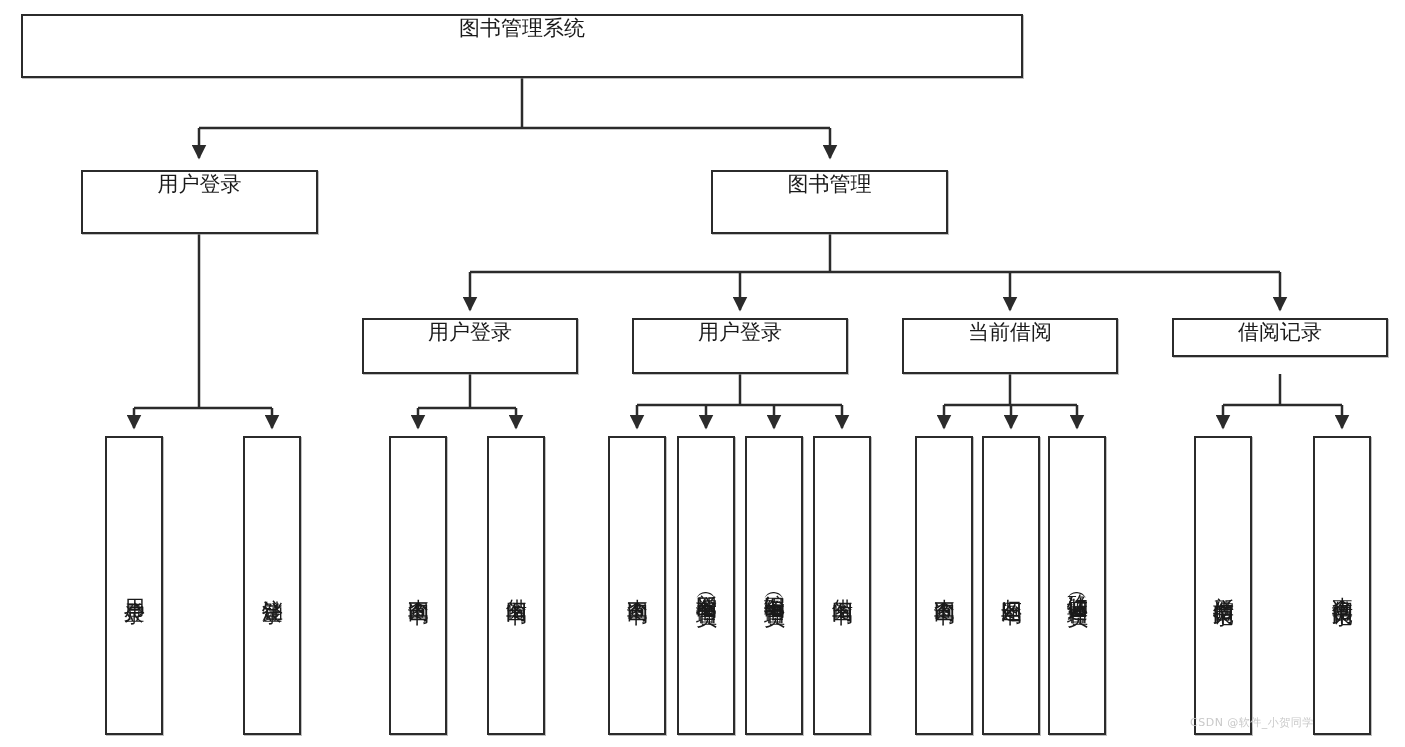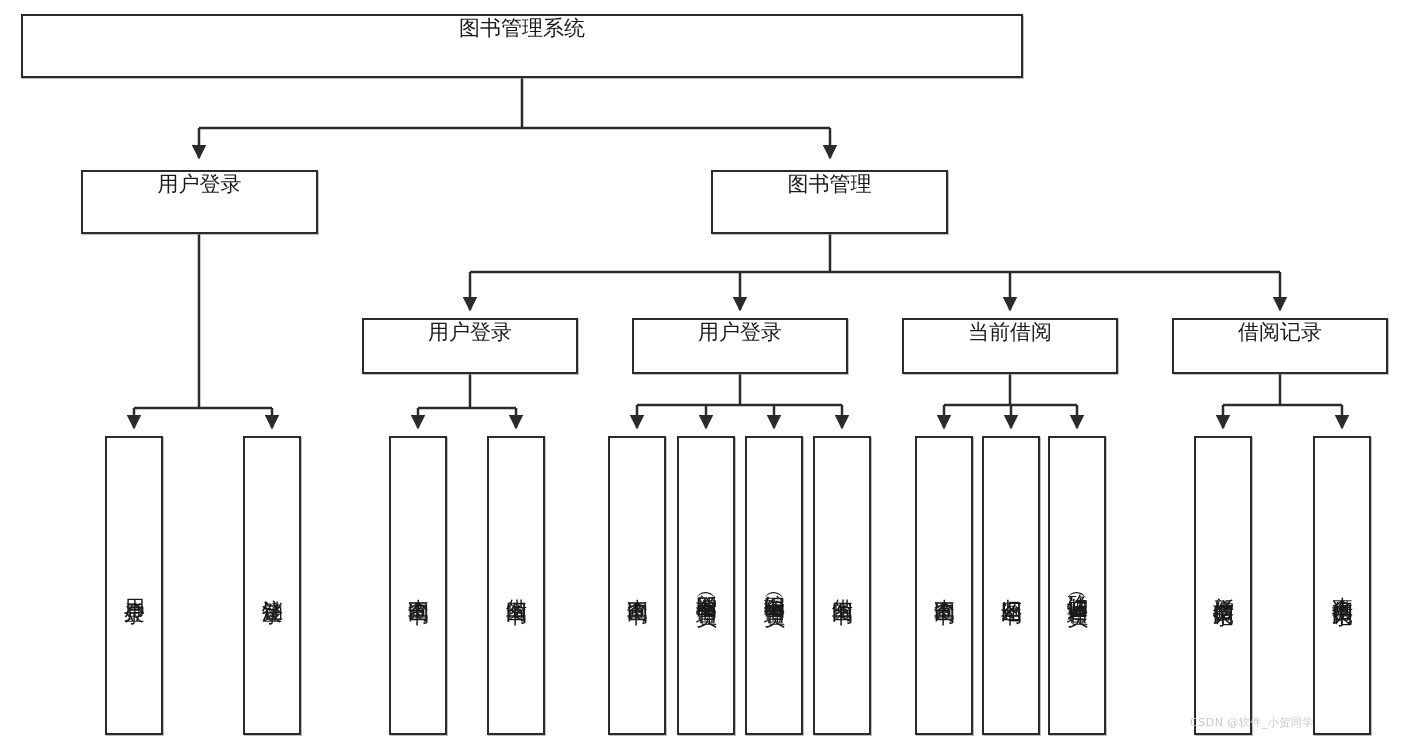--- a/index.html
+++ b/index.html
@@ -133,21 +133,21 @@
 
   <div class="node horiz" style="left:362px; top:318px; width:216px; height:56px;">
     <span class="label">用户登录</span>
   </div>
   <div class="node horiz" style="left:632px; top:318px; width:216px; height:56px;">
     <span class="label">用户登录</span>
   </div>
   <div class="node horiz" style="left:902px; top:318px; width:216px; height:56px;">
     <span class="label">当前借阅</span>
   </div>
-  <div class="node horiz" style="left:1172px; top:318px; width:216px; height:56px;">
+  <div class="node horiz" style="left:1172px; top:318px; width:216px; height:39px;">
     <span class="label">借阅记录</span>
   </div>
 
   <div class="node vert" style="left:105px; top:436px; width:58px; height:299px;">
     <span class="label">用户登录</span>
   </div>
   <div class="node vert" style="left:243px; top:436px; width:58px; height:299px;">
     <span class="label">注销登录</span>
   </div>
 

